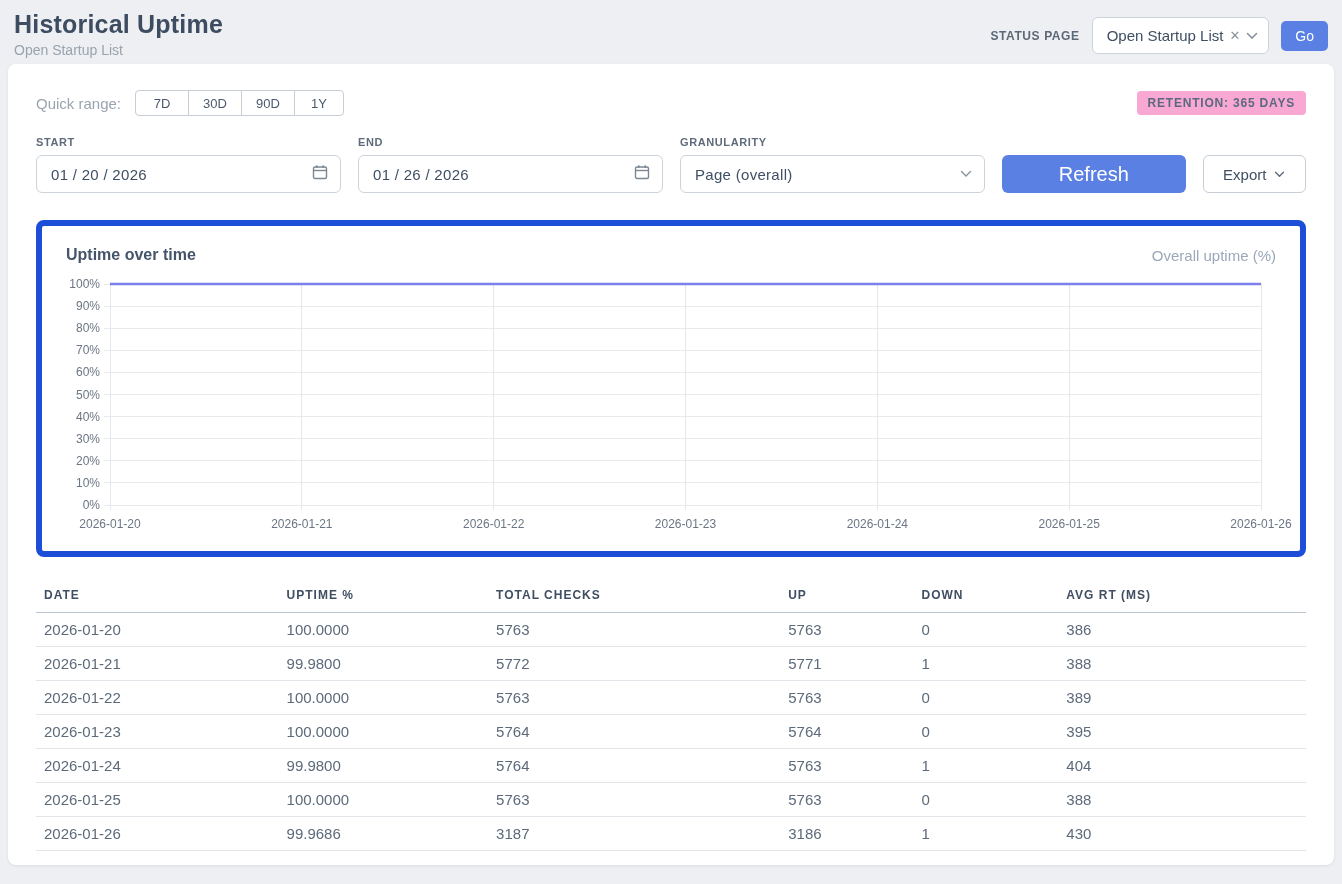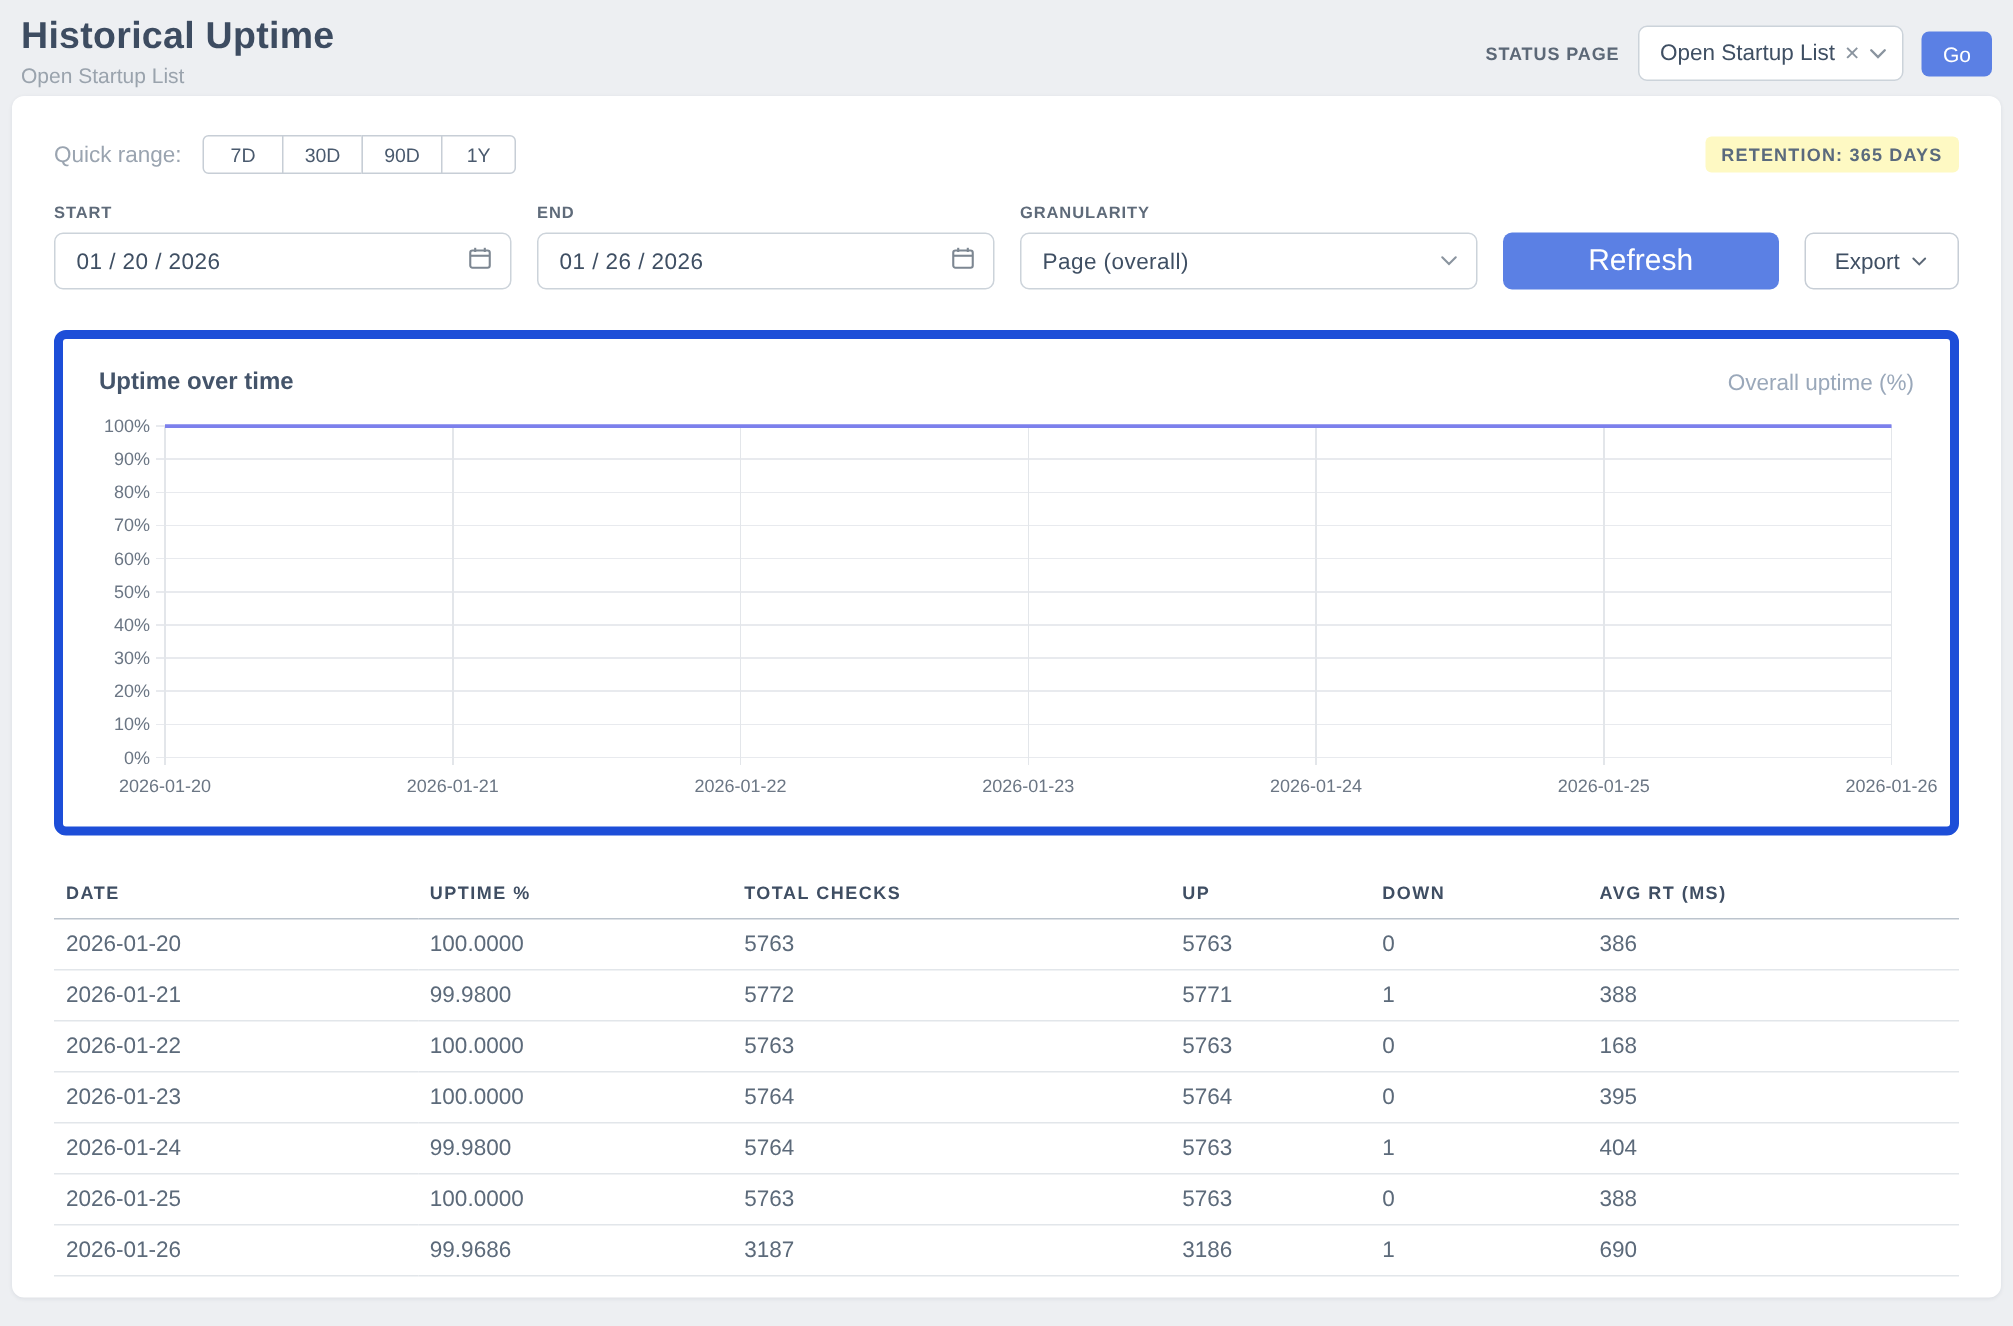--- a/index.html
+++ b/index.html
@@ -45,21 +45,21 @@
   .quick-range-label { font-size: 15px; color: #9aa4b0; }
   .seg-group { display: flex; }
   .seg-btn {
     background: #fff; border: 1px solid #c7ced6; color: #4a5a6e;
     font-size: 13px; padding: 4px 0; width: 54px; text-align: center;
     cursor: pointer; margin-left: -1px; font-family: Liberation Sans, sans-serif; height: 26px;
   }
   .seg-btn:first-child { border-radius: 4px 0 0 4px; margin-left: 0; }
   .seg-btn:last-child { border-radius: 0 4px 4px 0; width: 50px; }
   .retention-badge {
-    background: #fef9c3; color: #5a6a7d; font-size: 12px; font-weight: 700;
+    background: #f9a8d4; color: #5a6a7d; font-size: 12px; font-weight: 700;
     letter-spacing: .8px; border-radius: 4px; padding: 5px 11px;
   }
   
   .form-row { display: flex; align-items: flex-end; gap: 17px; margin-top: 20px; }
   .field { display: flex; flex-direction: column; gap: 7px; }
   .field-label { font-size: 11px; font-weight: 700; color: #5f6b7a; letter-spacing: .6px; }
   .input-box {
     display: flex; align-items: center; justify-content: space-between;
     border: 1px solid #ccd3da; border-radius: 6px; height: 38px;
     padding: 0 12px 0 14px; background: #fff; width: 305px; cursor: text;
@@ -273,21 +273,21 @@
             <td>5771</td>
             <td>1</td>
             <td>388</td>
           </tr>
           <tr>
             <td>2026-01-22</td>
             <td>100.0000</td>
             <td>5763</td>
             <td>5763</td>
             <td>0</td>
-            <td>168</td>
+            <td>389</td>
           </tr>
           <tr>
             <td>2026-01-23</td>
             <td>100.0000</td>
             <td>5764</td>
             <td>5764</td>
             <td>0</td>
             <td>395</td>
           </tr>
           <tr>
@@ -305,19 +305,19 @@
             <td>5763</td>
             <td>0</td>
             <td>388</td>
           </tr>
           <tr>
             <td>2026-01-26</td>
             <td>99.9686</td>
             <td>3187</td>
             <td>3186</td>
             <td>1</td>
-            <td>690</td>
+            <td>430</td>
           </tr>
         </tbody>
     </table>
   </div>
 
 </div>
 
 </body></html>

